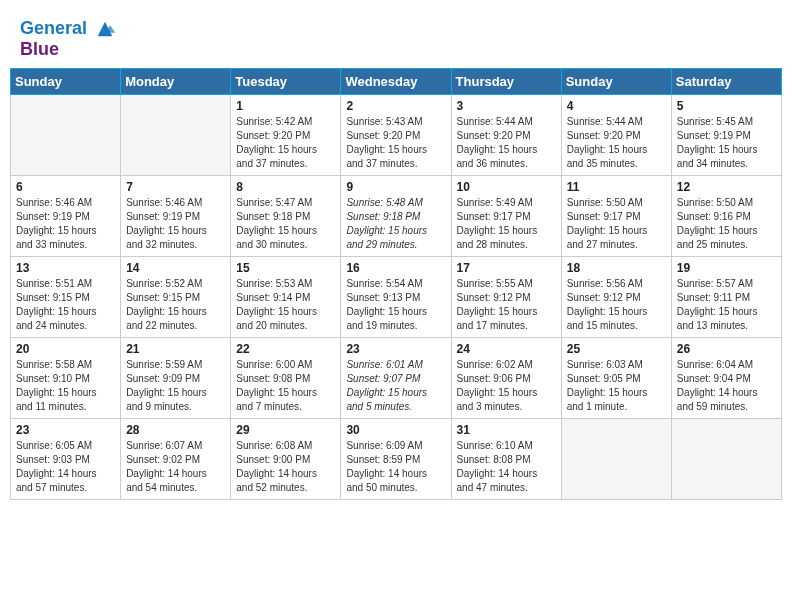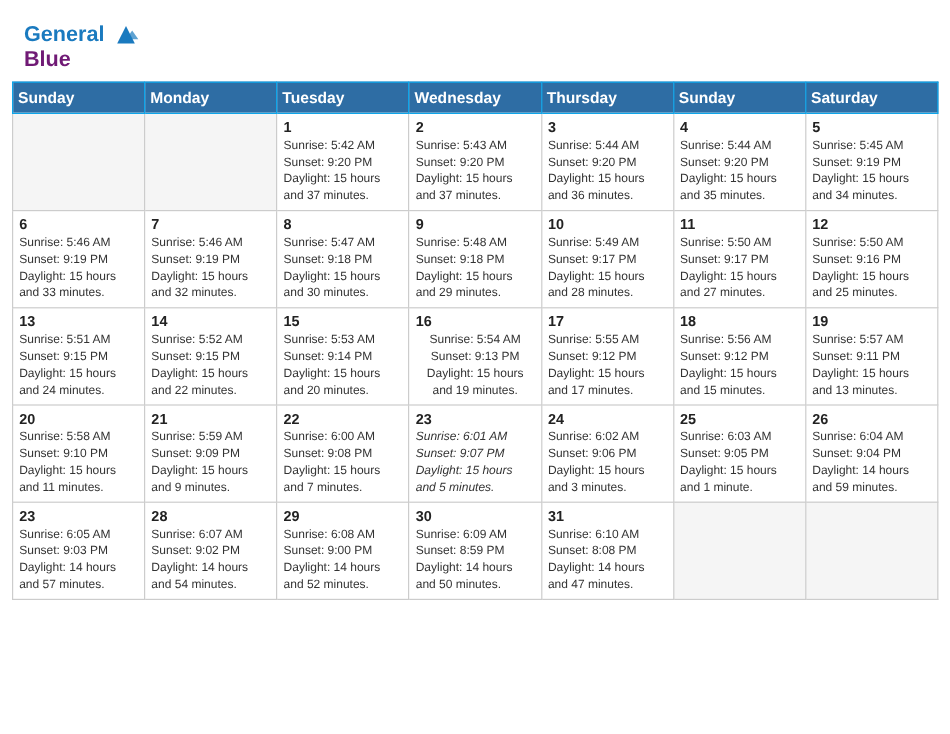--- a/index.html
+++ b/index.html
@@ -178,21 +178,21 @@
         </td>
         <td>
           <span class="day-number">8</span>
           <div class="cell-content" style="white-space: pre-line;">Sunrise: 5:47 AM
 Sunset: 9:18 PM
 Daylight: 15 hours
 and 30 minutes.</div>
         </td>
         <td>
           <span class="day-number">9</span>
-          <div class="cell-content" style="white-space: pre-line;">Sunrise: 5:48 AM
+          <div class="cell-content" style="white-space: pre-line; font-style: italic;">Sunrise: 5:48 AM
 Sunset: 9:18 PM
 Daylight: 15 hours
 and 29 minutes.</div>
         </td>
         <td>
           <span class="day-number">10</span>
           <div class="cell-content" style="white-space: pre-line;">Sunrise: 5:49 AM
 Sunset: 9:17 PM
 Daylight: 15 hours
 and 28 minutes.</div>
@@ -229,21 +229,21 @@
         </td>
         <td>
           <span class="day-number">15</span>
           <div class="cell-content" style="white-space: pre-line;">Sunrise: 5:53 AM
 Sunset: 9:14 PM
 Daylight: 15 hours
 and 20 minutes.</div>
         </td>
         <td>
           <span class="day-number">16</span>
-          <div class="cell-content" style="white-space: pre-line; text-align: center;">Sunrise: 5:54 AM
+          <div class="cell-content" style="white-space: pre-line;">Sunrise: 5:54 AM
 Sunset: 9:13 PM
 Daylight: 15 hours
 and 19 minutes.</div>
         </td>
         <td>
           <span class="day-number">17</span>
           <div class="cell-content" style="white-space: pre-line;">Sunrise: 5:55 AM
 Sunset: 9:12 PM
 Daylight: 15 hours
 and 17 minutes.</div>

